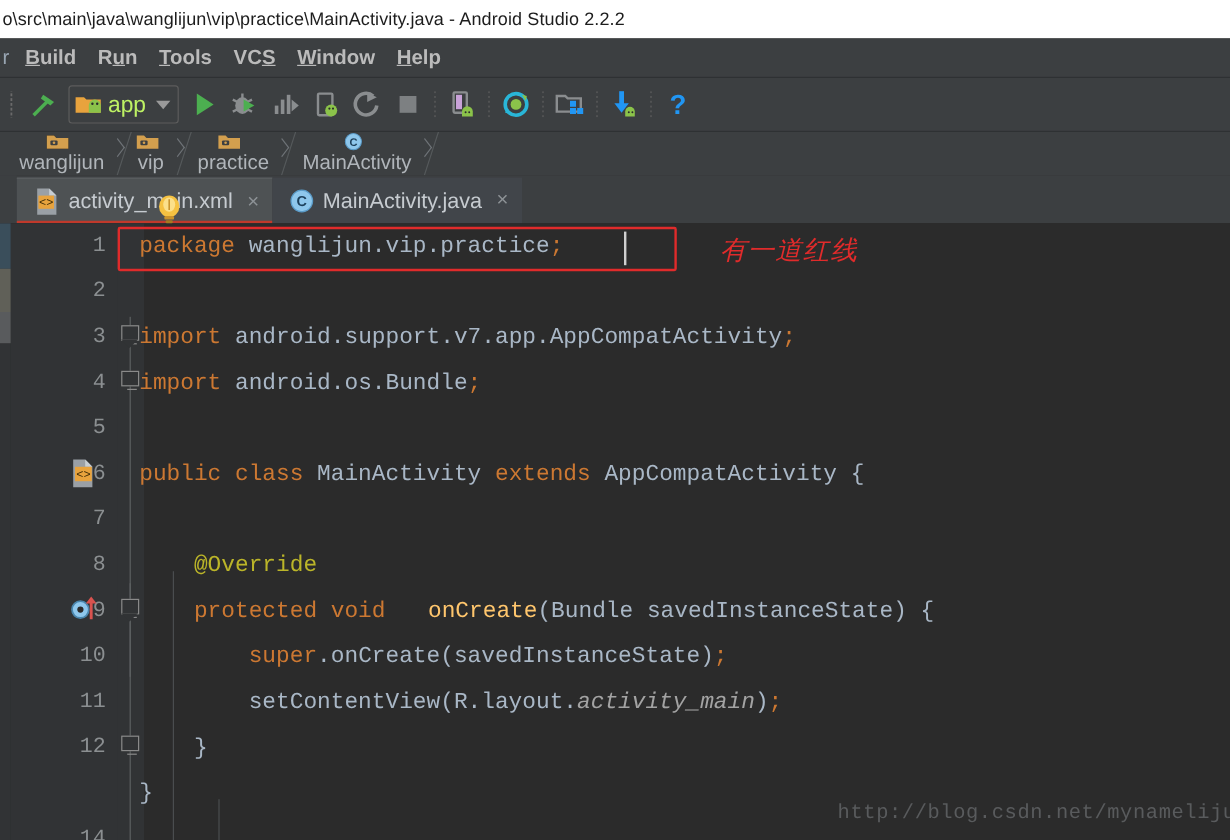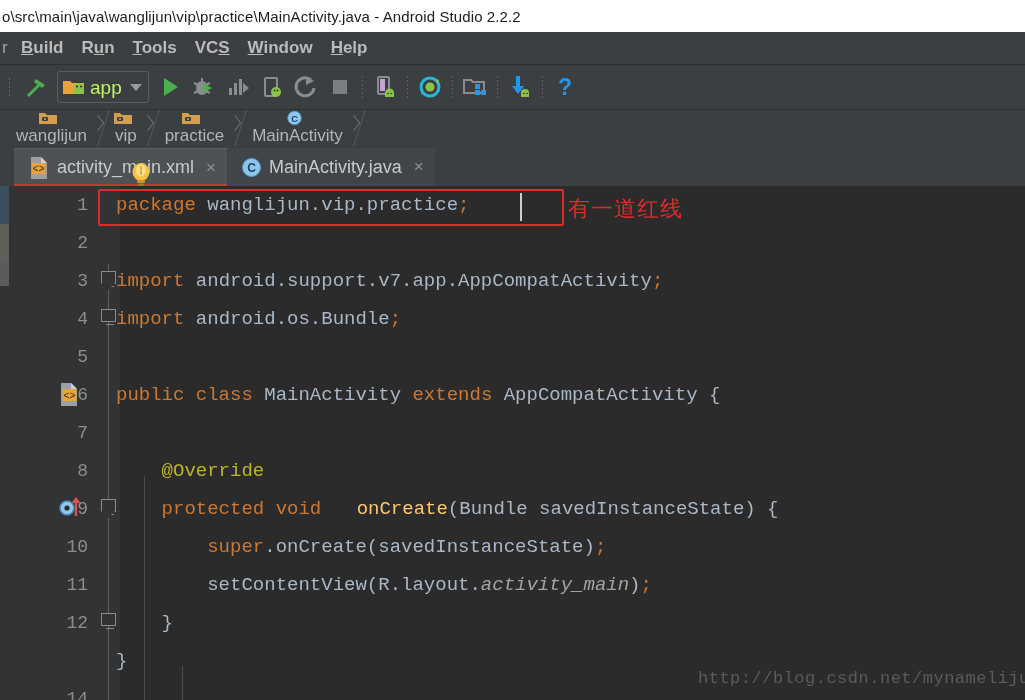--- a/index.html
+++ b/index.html
@@ -515,17 +515,17 @@
         <circle cx="9" cy="14" r="2.6" fill="#2b2b2b"></circle>
         <path d="M18 22 V7" stroke="#d9534f" stroke-width="2.4" fill="none"></path>
         <path d="M18 3 l4.5 6 h-9 Z" fill="#d9534f"></path>
       </svg>
     </div>
 
     <div class="redbox" style="left:98px;top:3px;width:466px;height:37px;"></div>
 
     <div class="caret" style="left:520px;top:7px;height:28px;"></div>
 
-    <div class="note-cn" style="left:568px;top:8px;">有一道红线</div>
+    <div class="note-cn" style="left:600px;top:8px;font-style:italic;">有一道红线</div>
 
     <div class="watermark" style="left:698px;top:483px;">http://blog.csdn.net/mynamelijun</div>
   </div>
 </div>
 
 </body></html>

